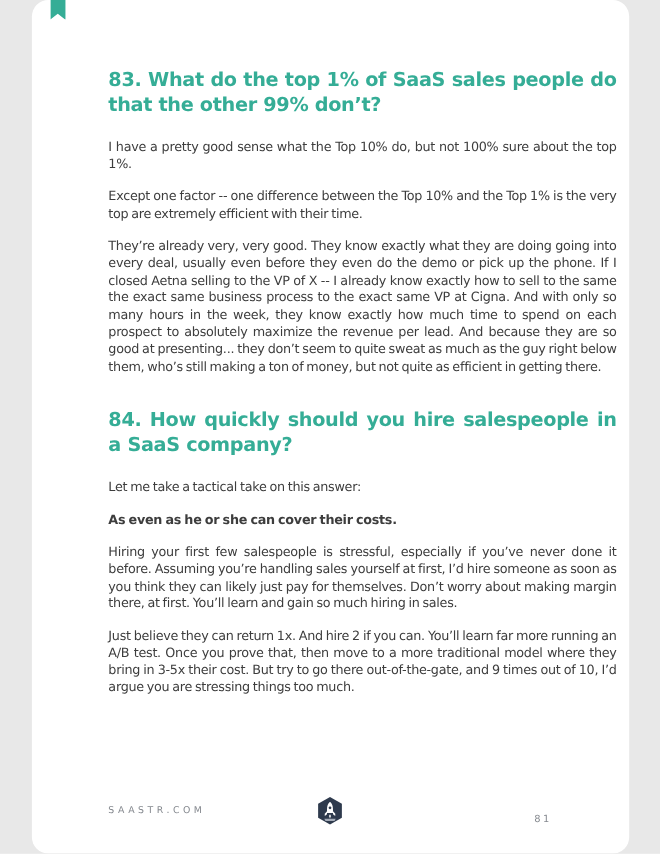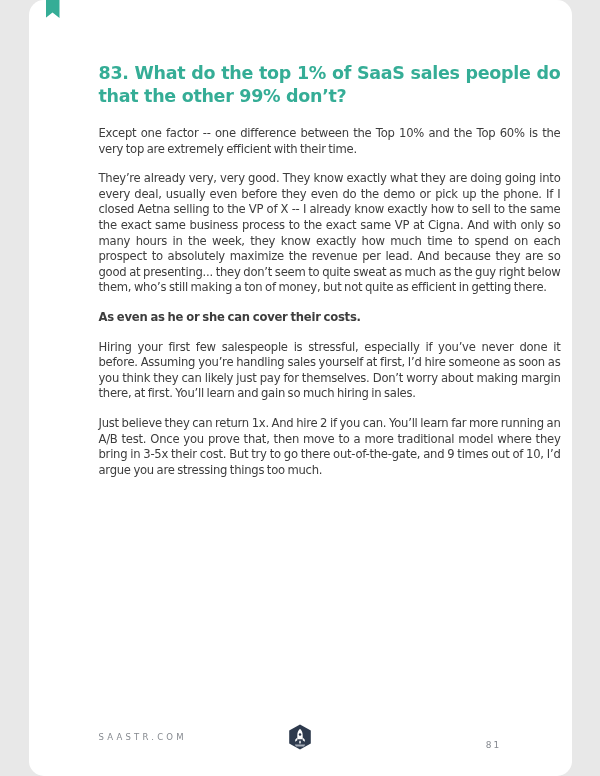--- a/index.html
+++ b/index.html
@@ -74,24 +74,27 @@
 <body>
 
 <div class="page">
 
   <div class="bookmark"></div>
 
   <div class="content">
 
     <h2 class="q-heading">83. What do the top 1% of SaaS sales people do that the other 99% don’t?</h2>
 
-    <p>Except one factor -- one difference between the Top 10% and the Top 60% is the very top are extremely efficient with their time.</p>
+    <p>I have a pretty good sense what the Top 10% do, but not 100% sure about the top 1%.</p>
+    <p>Except one factor -- one difference between the Top 10% and the Top 1% is the very top are extremely efficient with their time.</p>
     <p>They’re already very, very good. They know exactly what they are doing going into every deal, usually even before they even do the demo or pick up the phone. If I closed Aetna selling to the VP of X -- I already know exactly how to sell to the same the exact same business process to the exact same VP at Cigna. And with only so many hours in the week, they know exactly how much time to spend on each prospect to absolutely maximize the revenue per lead. And because they are so good at presenting... they don’t seem to quite sweat as much as the guy right below them, who’s still making a ton of money, but not quite as efficient in getting there.</p>
 
+    <h2 class="q-heading second">84. How quickly should you hire salespeople in a SaaS company?</h2>
 
+    <p>Let me take a tactical take on this answer:</p>
     <p class="bold-line">As even as he or she can cover their costs.</p>
     <p>Hiring your first few salespeople is stressful, especially if you’ve never done it before. Assuming you’re handling sales yourself at first, I’d hire someone as soon as you think they can likely just pay for themselves. Don’t worry about making margin there, at first.  You’ll learn and gain so much hiring in sales.</p>
     <p>Just believe they can return 1x.  And hire 2 if you can.  You’ll learn far more running an A/B test. Once you prove that, then move to a more traditional model where they bring in 3-5x their cost.  But try to go there out-of-the-gate, and 9 times out of 10, I’d argue you are stressing things too much.</p>
 
   </div>
 
   <div class="footer">
     <span class="site">SAASTR.COM</span>
 
     <span class="logo">

